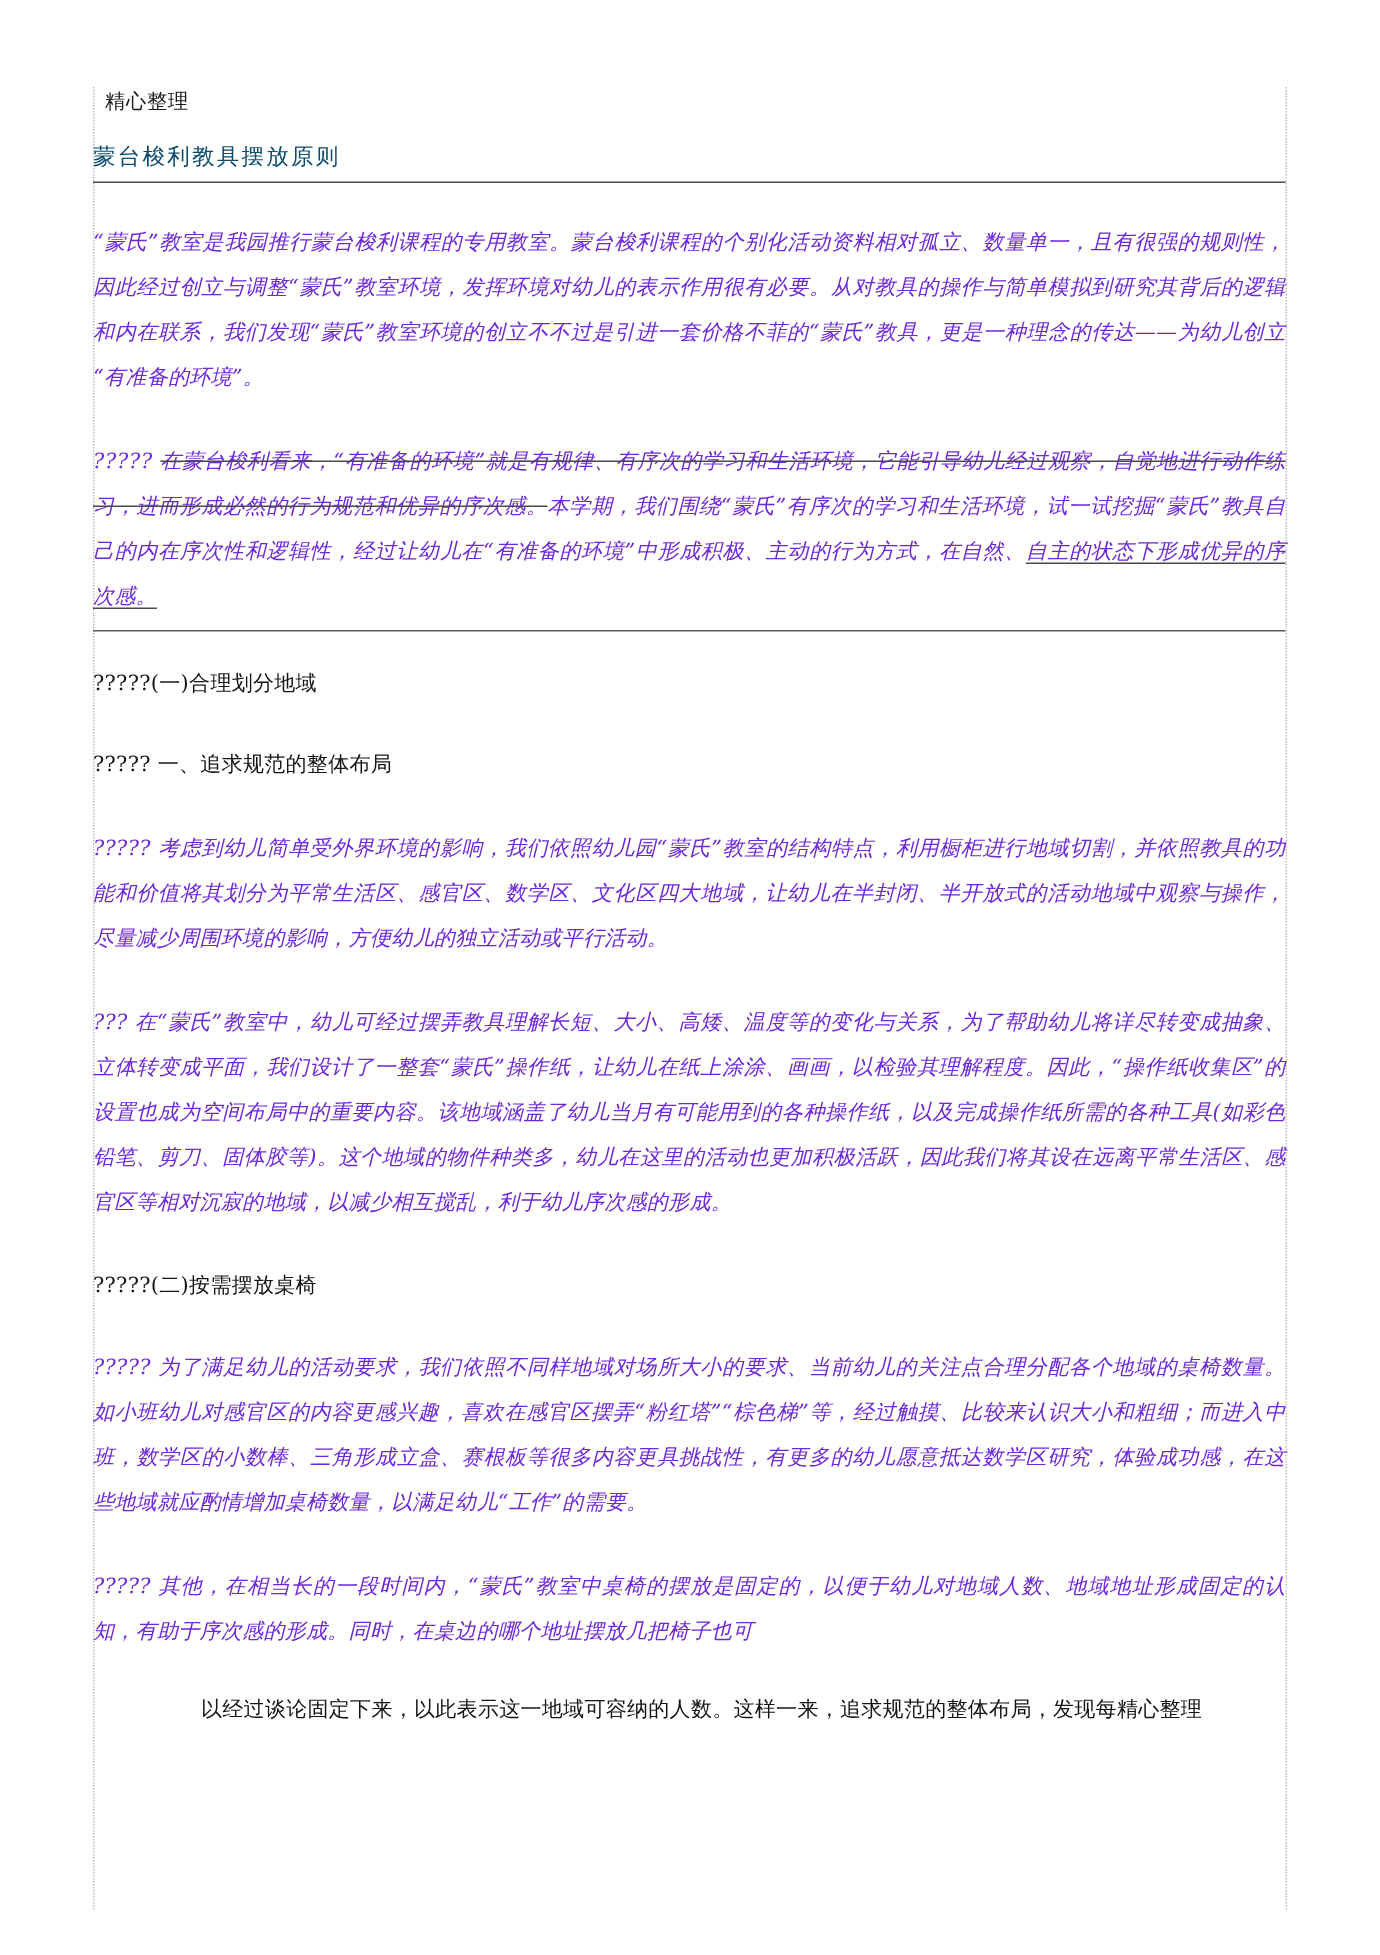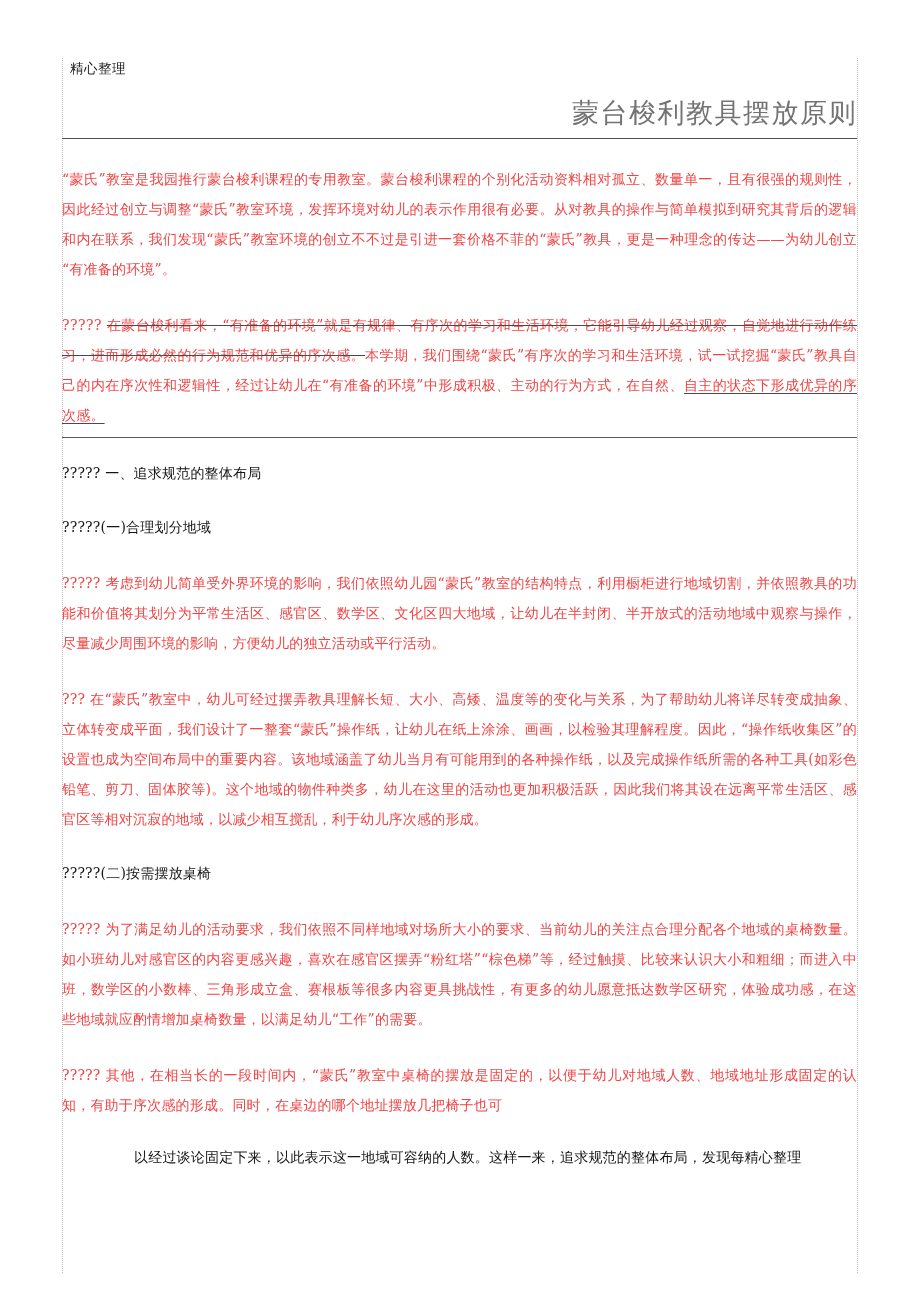--- a/index.html
+++ b/index.html
@@ -40,44 +40,45 @@
   
   .header-note {
     font-size: 13.5px;
     line-height: 1.5;
     letter-spacing: 0.5px;
     color: #1a1a1a;
     margin: 0 0 16px 8px;
   }
 
   .doc-title {
-    font-size: 27px;
+    font-size: 15px;
     font-weight: normal;
-    text-align: right;
+    text-align: left;
     letter-spacing: 1.5px;
     margin: 0 0 6px 0;
     line-height: 1.4;
-    color: #737373;
+    color: #0c4a6e;
   }
 
   .title-rule {
     height: 0;
     border: none;
     border-top: 1.6px solid #4d4d4d;
     margin: 0 0 26px 0;
   }
 
   p.body {
     font-size: 14px;
     line-height: 2.14;
     text-align: justify;
     text-justify: inter-ideograph;
     margin: 0 0 26px 0;
     letter-spacing: 0.2px;
-    color: #ef4444;
+    color: #6d28d9;
+    font-style: italic;
   }
 
   p.body.tight { margin-bottom: 22px; }
 
   
   .strike { text-decoration: line-through; text-decoration-color: #4a4a4a; margin-top: 14px; }
   .uline  { text-decoration: underline; text-decoration-color: #4a4a4a; text-underline-offset: 3px; }
 
   .para-rule {
     height: 0;
@@ -124,23 +125,23 @@
 
     <p class="body">“蒙氏”教室是我园推行蒙台梭利课程的专用教室。蒙台梭利课程的个别化活动资料相对孤立、数量单一，且有很强的规则性，因此经过创立与调整“蒙氏”教室环境，发挥环境对幼儿的表示作用很有必要。从对教具的操作与简单模拟到研究其背后的逻辑和内在联系，我们发现“蒙氏”教室环境的创立不不过是引进一套价格不菲的“蒙氏”教具，更是一种理念的传达——为幼儿创立“有准备的环境”。</p>
 
     <p class="body">
       <span class="qmarks">?????</span>
       <span class="strike">在蒙台梭利看来，“有准备的环境”就是有规律、有序次的学习和生活环境，它能引导幼儿经过观察，自觉地进行动作练习，进而形成必然的行为规范和优异的序次感。</span><span>本学期，我们围绕“蒙氏”有序次的学习和生活环境，试一试挖掘“蒙氏”教具自己的内在序次性和逻辑性，经过让幼儿在“有准备的环境”中形成积极、主动的行为方式，在自然、</span><span class="uline">自主的状态下形成优异的序次感。</span>
     </p>
 
     <div class="para-rule"></div>
 
+    <h2 class="heading">?????(一)合理划分地域</h2>
+
     <h2 class="heading">????? 一、追求规范的整体布局</h2>
-
-    <h2 class="heading">?????(一)合理划分地域</h2>
 
     <p class="body">????? 考虑到幼儿简单受外界环境的影响，我们依照幼儿园“蒙氏”教室的结构特点，利用橱柜进行地域切割，并依照教具的功能和价值将其划分为平常生活区、感官区、数学区、文化区四大地域，让幼儿在半封闭、半开放式的活动地域中观察与操作，尽量减少周围环境的影响，方便幼儿的独立活动或平行活动。</p>
 
     <p class="body">??? 在“蒙氏”教室中，幼儿可经过摆弄教具理解长短、大小、高矮、温度等的变化与关系，为了帮助幼儿将详尽转变成抽象、立体转变成平面，我们设计了一整套“蒙氏”操作纸，让幼儿在纸上涂涂、画画，以检验其理解程度。因此，“操作纸收集区”的设置也成为空间布局中的重要内容。该地域涵盖了幼儿当月有可能用到的各种操作纸，以及完成操作纸所需的各种工具(如彩色铅笔、剪刀、固体胶等)。这个地域的物件种类多，幼儿在这里的活动也更加积极活跃，因此我们将其设在远离平常生活区、感官区等相对沉寂的地域，以减少相互搅乱，利于幼儿序次感的形成。</p>
 
     <h2 class="heading">?????(二)按需摆放桌椅</h2>
 
     <p class="body">????? 为了满足幼儿的活动要求，我们依照不同样地域对场所大小的要求、当前幼儿的关注点合理分配各个地域的桌椅数量。如小班幼儿对感官区的内容更感兴趣，喜欢在感官区摆弄“粉红塔”“棕色梯”等，经过触摸、比较来认识大小和粗细；而进入中班，数学区的小数棒、三角形成立盒、赛根板等很多内容更具挑战性，有更多的幼儿愿意抵达数学区研究，体验成功感，在这些地域就应酌情增加桌椅数量，以满足幼儿“工作”的需要。</p>
 
     <p class="body tight">????? 其他，在相当长的一段时间内，“蒙氏”教室中桌椅的摆放是固定的，以便于幼儿对地域人数、地域地址形成固定的认知，有助于序次感的形成。同时，在桌边的哪个地址摆放几把椅子也可</p>

